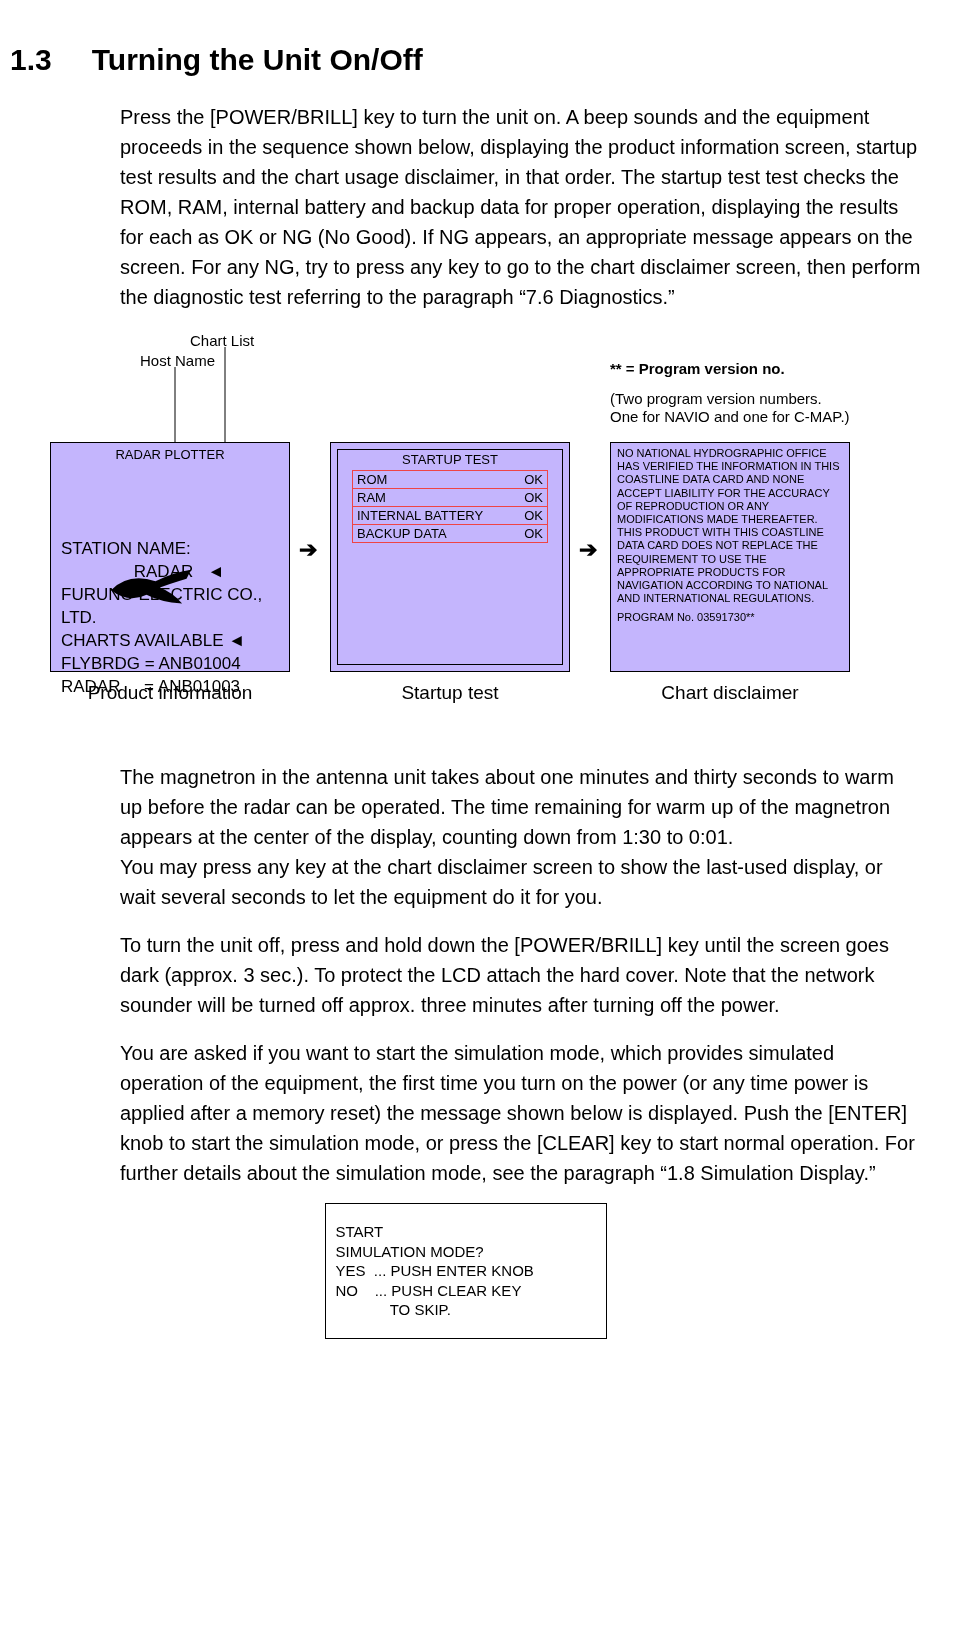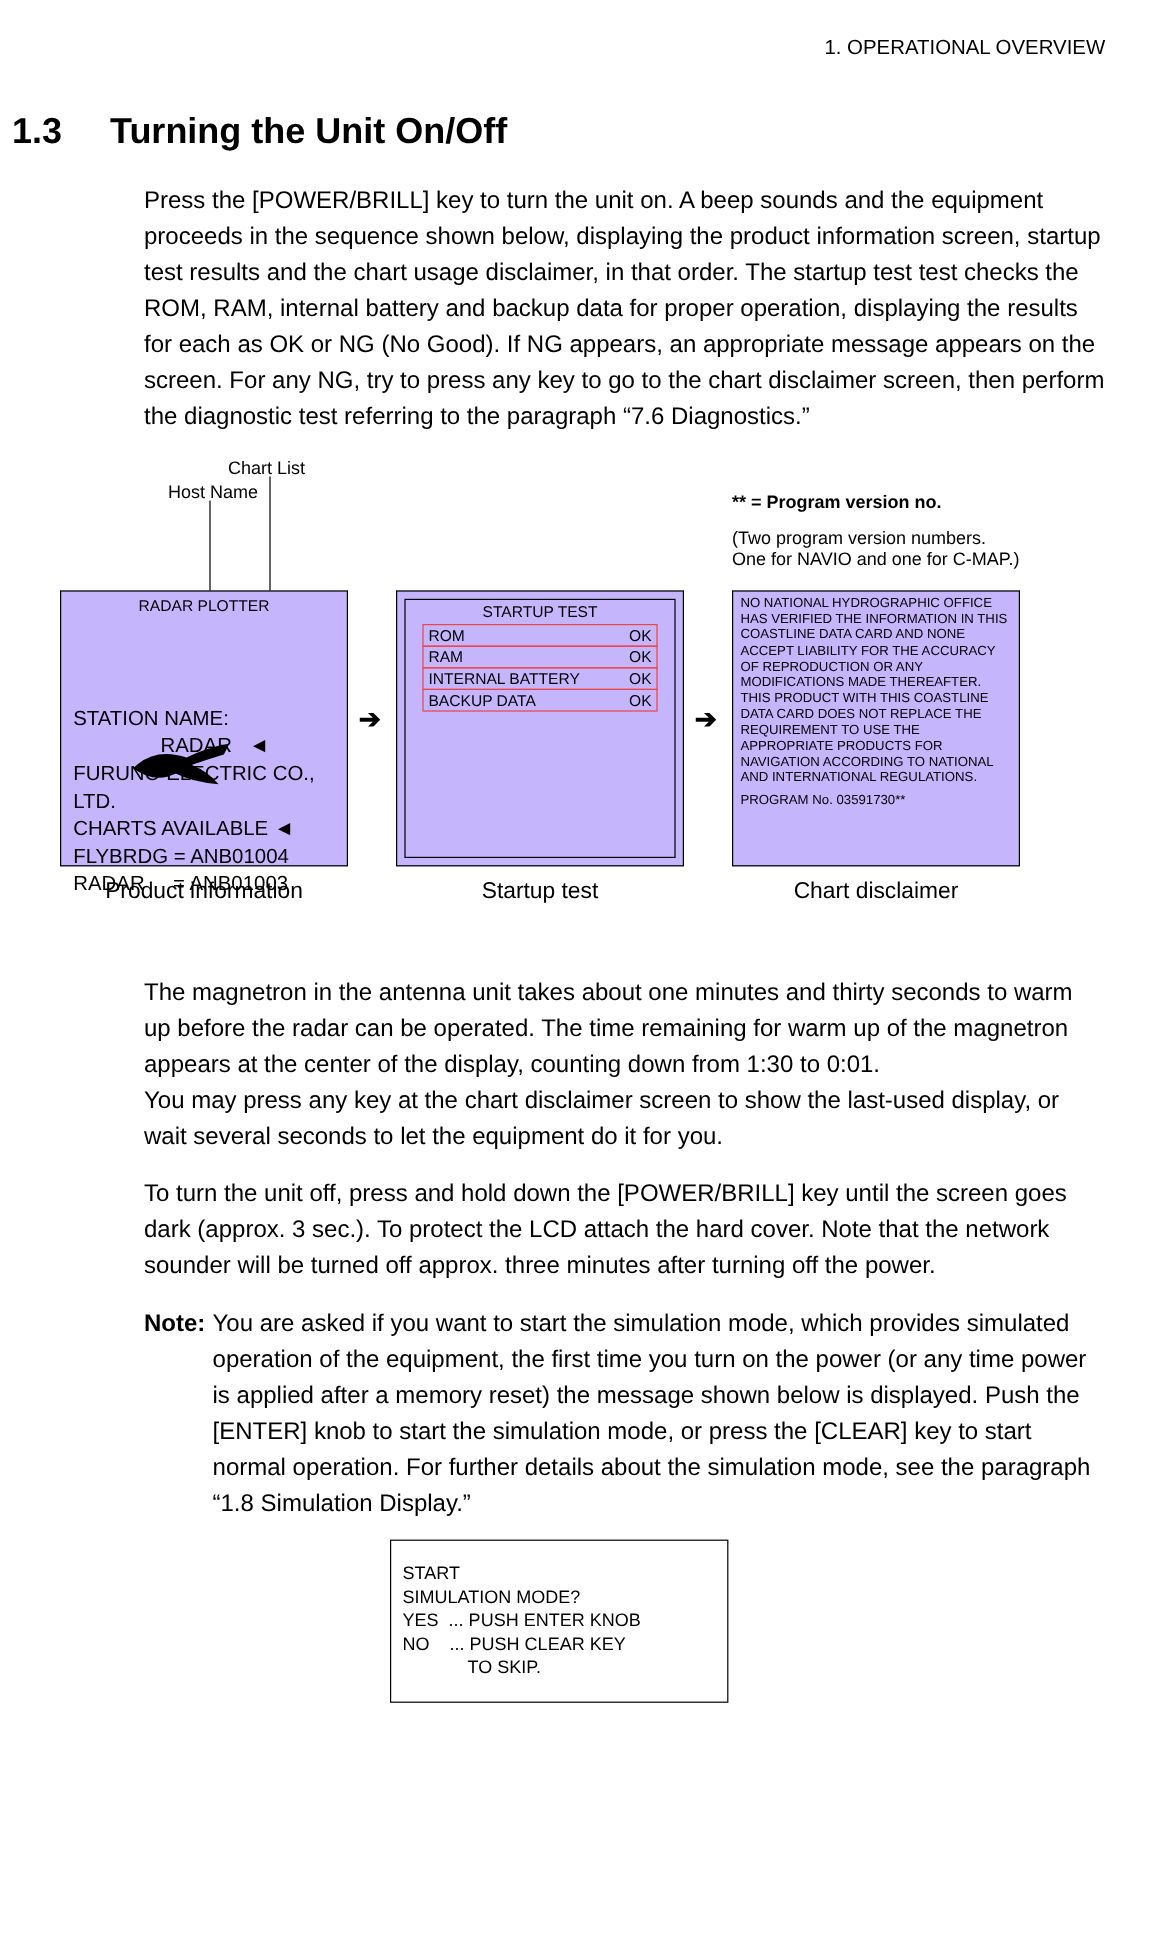--- a/index.html
+++ b/index.html
@@ -141,21 +141,20 @@
     top:125px;
     width:90px;
     height:40px;
   }
 </style>
 </head>
 <body>
 
 <div class="page">
 
-  <div class="header-right">1. OPERATIONAL OVERVIEW</div>
 
   <div class="section-heading">
     <span class="section-num">1.3</span>
     <span class="section-title">Turning the Unit On/Off</span>
   </div>
 
   <div class="body-text">
     <p>Press the [POWER/BRILL] key to turn the unit on. A beep sounds and the equipment proceeds in the sequence shown below, displaying the product information screen, startup test results and the chart usage disclaimer, in that order. The startup test test checks the ROM, RAM, internal battery and backup data for proper operation, displaying the results for each as OK or NG (No Good). If NG appears, an appropriate message appears on the screen. For any NG, try to press any key to go to the chart disclaimer screen, then perform the diagnostic test referring to the paragraph “7.6 Diagnostics.”</p>
   </div>
 
@@ -231,21 +230,20 @@
 
   </div>
 
   <div class="body-text">
     <p style="margin-bottom:0;">The magnetron in the antenna unit takes about one minutes and thirty seconds to warm up before the radar can be operated. The time remaining for warm up of the magnetron appears at the center of the display, counting down from 1:30 to 0:01.</p>
     <p>You may press any key at the chart disclaimer screen to show the last-used display, or wait several seconds to let the equipment do it for you.</p>
     <p>To turn the unit off, press and hold down the [POWER/BRILL] key until the screen goes dark (approx. 3 sec.). To protect the LCD attach the hard cover. Note that the network sounder will be turned off approx. three minutes after turning off the power.</p>
   </div>
 
   <div class="note-block">
-    <span class="note-label">Note:</span>
     <span class="note-body">You are asked if you want to start the simulation mode, which provides simulated operation of the equipment, the first time you turn on the power (or any time power is applied after a memory reset) the message shown below is displayed. Push the [ENTER] knob to start the simulation mode, or press the [CLEAR] key to start normal operation. For further details about the simulation mode, see the paragraph “1.8 Simulation Display.”</span>
   </div>
 
   <div class="sim-box">
     <div>START</div>
     <div>SIMULATION MODE?</div>
     <div>YES&nbsp; ... PUSH ENTER KNOB</div>
     <div>NO&nbsp;&nbsp;&nbsp; ... PUSH CLEAR KEY</div>
     <div>&nbsp;&nbsp;&nbsp;&nbsp;&nbsp;&nbsp;&nbsp;&nbsp;&nbsp;&nbsp;&nbsp;&nbsp;&nbsp;TO SKIP.</div>
   </div>

